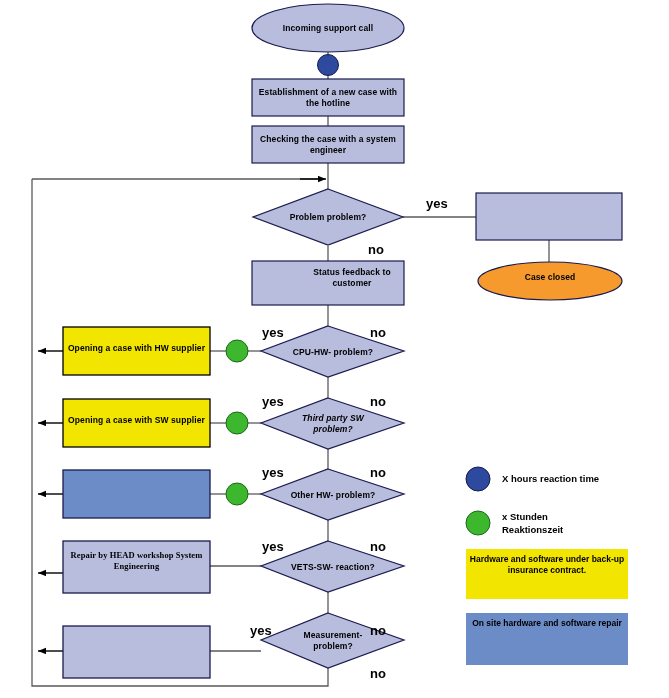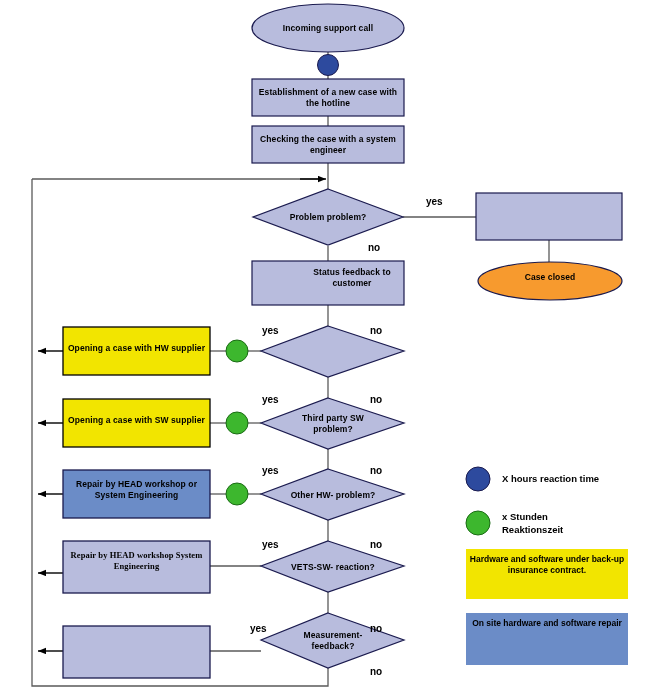--- a/index.html
+++ b/index.html
@@ -37,21 +37,21 @@
     pointer-events: none;
     letter-spacing: 0.1px;
   }
   .node-text.top-align {
     align-items: flex-start;
     padding-top: 6px;
     box-sizing: border-box;
   }
   .edge-label {
     position: absolute;
-    font-size: 10px;
+    font-size: 13px;
     font-weight: bold;
     color: #000000;
     white-space: nowrap;
   }
   .legend-label {
     position: absolute;
     font-size: 9.5px;
     font-weight: bold;
     color: #000000;
     line-height: 1.35;
@@ -180,35 +180,35 @@
 system engineer</div>
 
   <div class="node-text" style="left:278px; top:202px; width:100px; height:30px;">Problem
 problem?</div>
 
 
   <div class="node-text top-align" style="left:478px; top:266px; width:144px; height:24px;">Case closed</div>
 
   <div class="node-text top-align" style="left:252px; top:261px; width:152px; height:26px;padding-left:48px;">Status feedback to customer</div>
 
-  <div class="node-text" style="left:283px; top:410px; width:100px; height:28px;">Third party  SW
+  <div class="node-text" style="left:288px; top:338px; width:90px; height:28px;">CPU-HW-
+problem?</div>
+  <div class="node-text" style="left:283px; top:410px; width:100px; height:28px;font-style:italic;">Third party  SW
 problem?</div>
   <div class="node-text" style="left:288px; top:481px; width:90px; height:28px;">Other HW-
 problem?</div>
   <div class="node-text" style="left:288px; top:553px; width:90px; height:28px;">VETS-SW-
 reaction?</div>
   <div class="node-text" style="left:283px; top:627px; width:100px; height:28px;">Measurement-
-feedback?</div>
+problem?</div>
 
   <div class="node-text top-align" style="left:63px; top:337px; width:147px; height:32px;">Opening a case with HW
 supplier</div>
   <div class="node-text top-align" style="left:63px; top:409px; width:147px; height:32px;">Opening a case with SW
 supplier</div>
-  <div class="node-text top-align" style="left:63px; top:473px; width:147px; height:32px;">Repair by HEAD workshop or
-System Engineering</div>
   <div class="node-text top-align" style="left:63px; top:544px; width:147px; height:32px;font-family:Liberation Serif, serif;">Repair by HEAD workshop
 System Engineering</div>
 
   <div class="edge-label" style="left:426px; top:196px;">yes</div>
   <div class="edge-label" style="left:368px; top:242px;">no</div>
 
   <div class="edge-label" style="left:262px; top:325px;">yes</div>
   <div class="edge-label" style="left:370px; top:325px;">no</div>
 
   <div class="edge-label" style="left:262px; top:394px;">yes</div>

